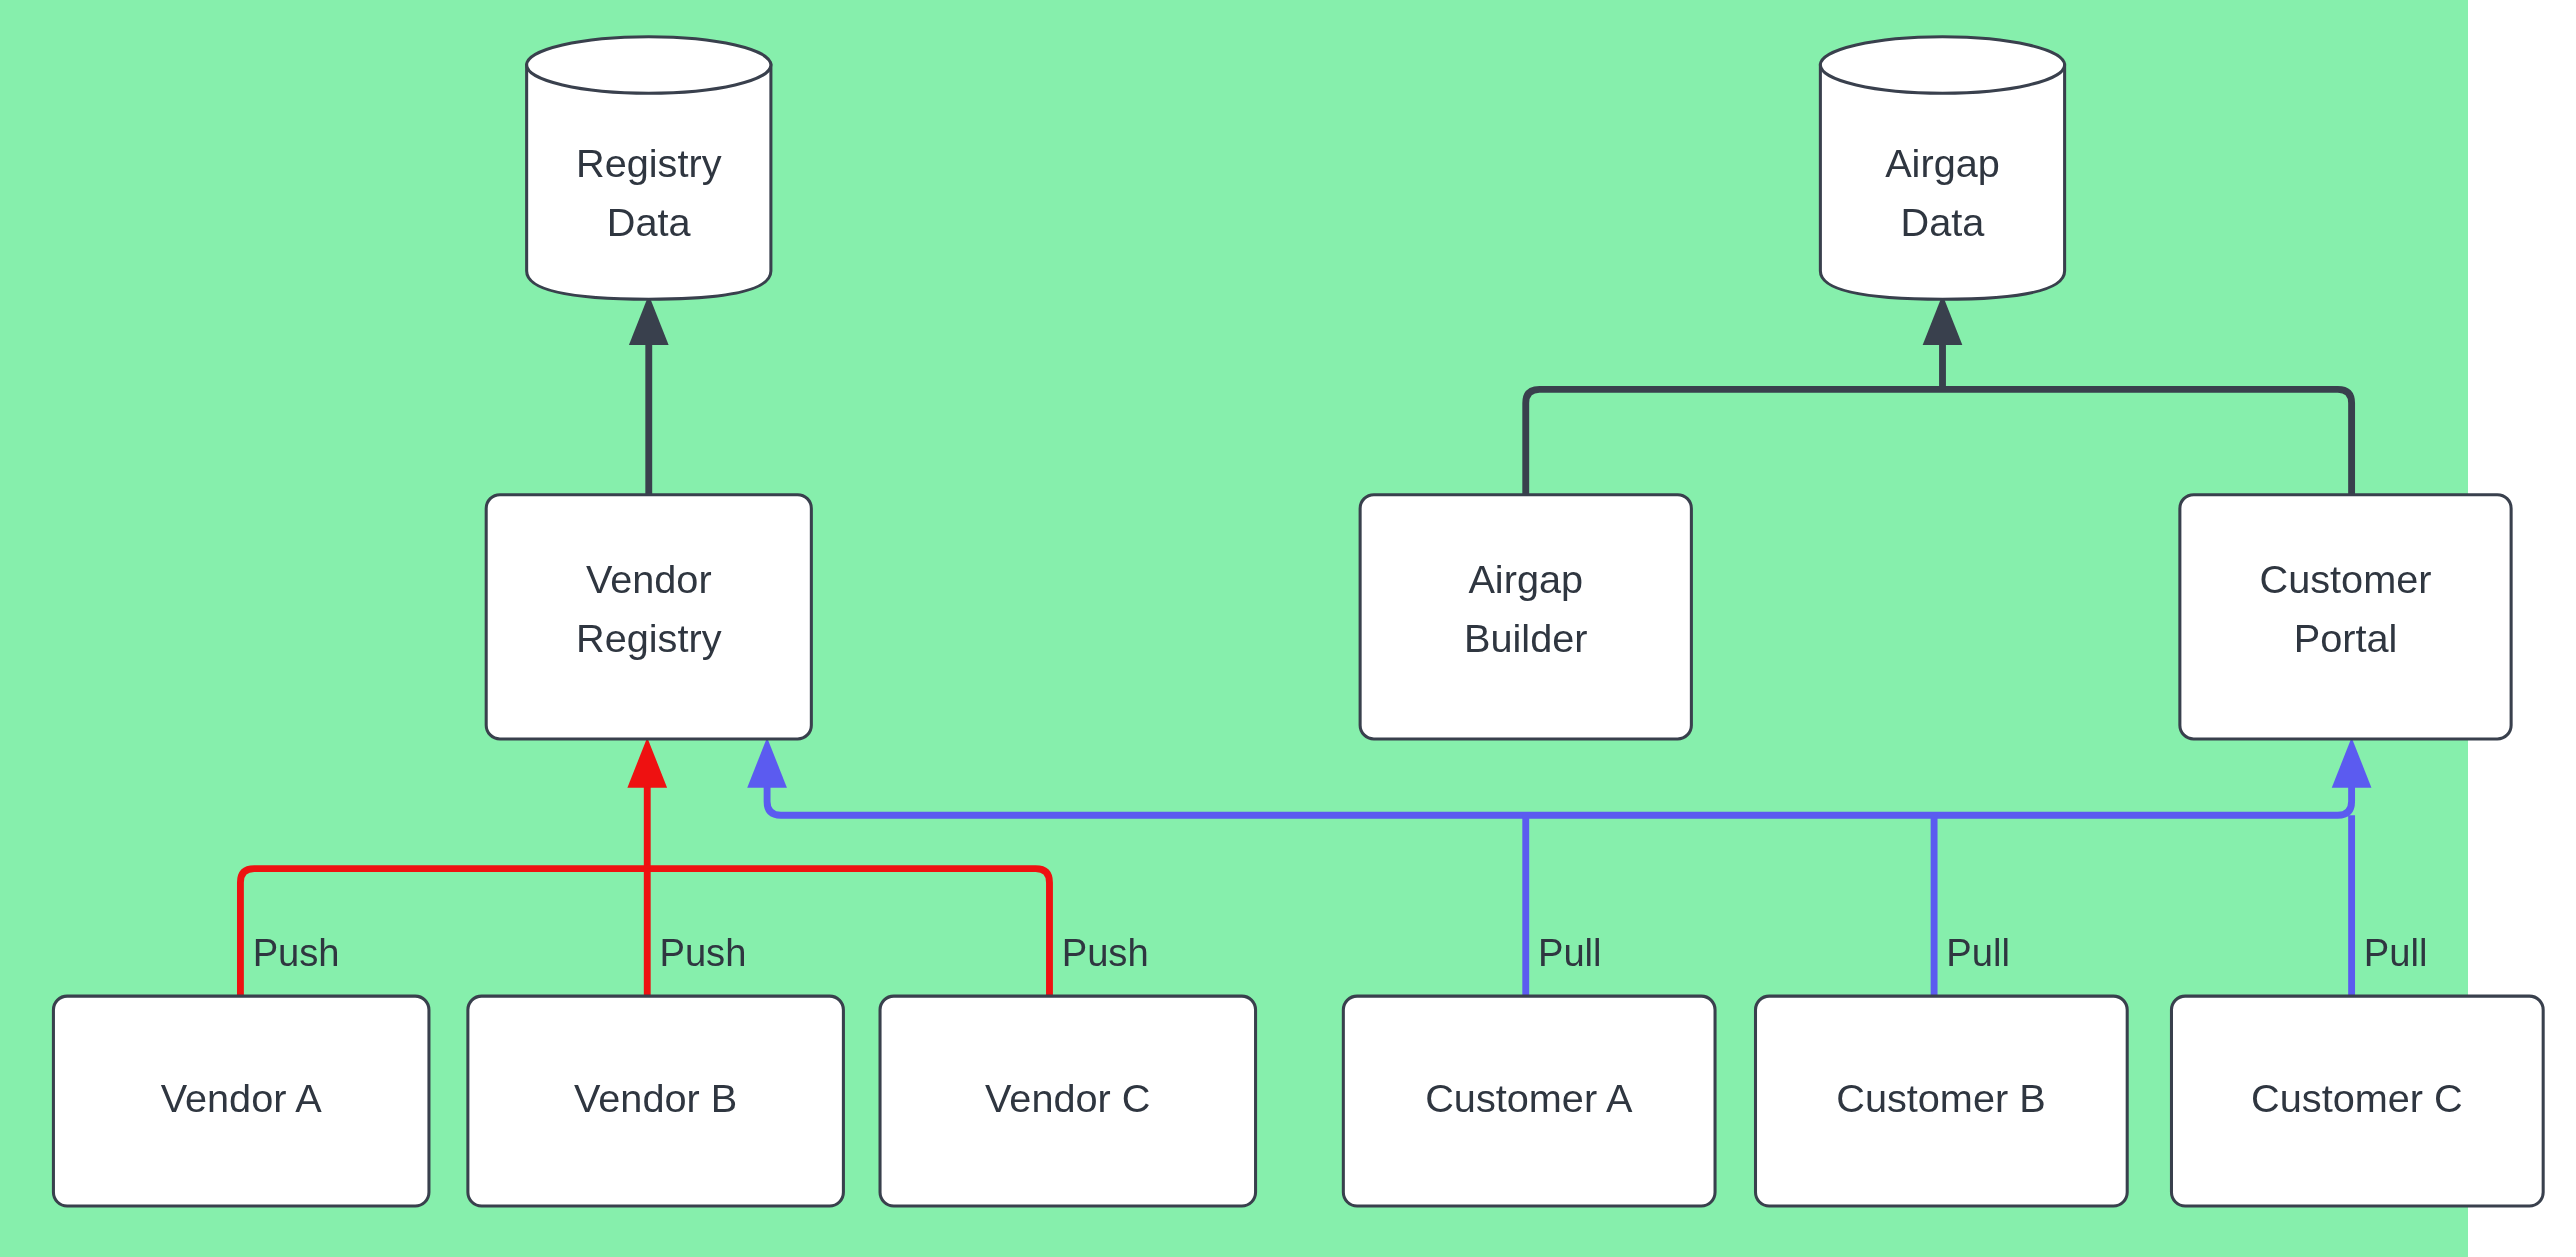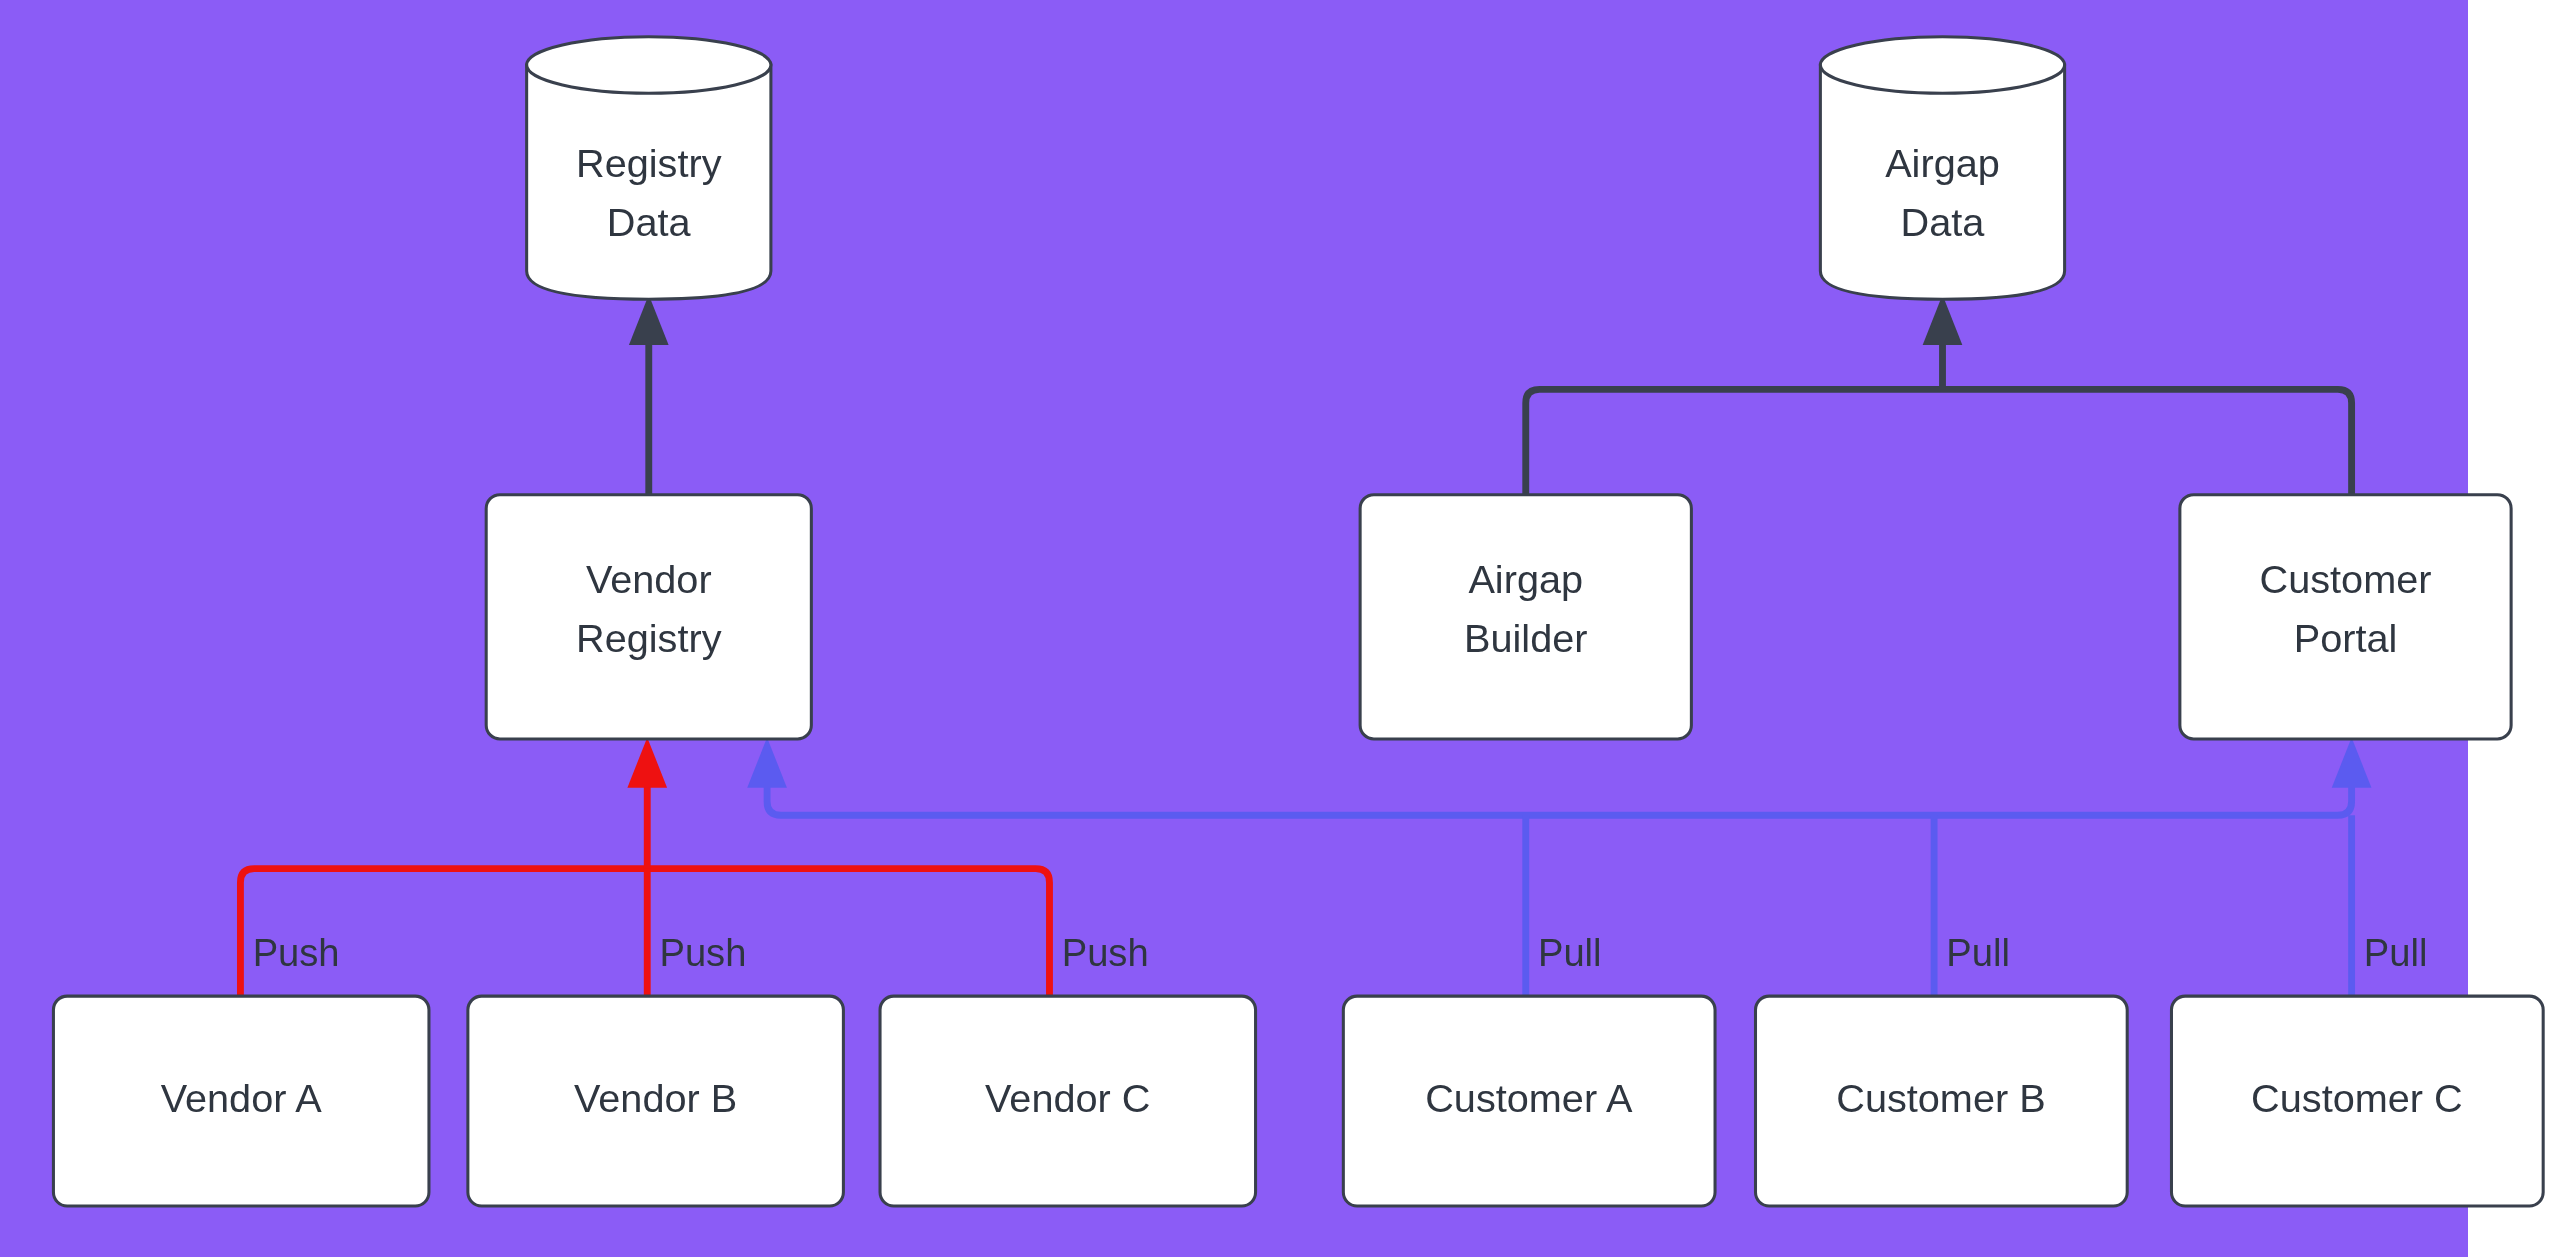--- a/index.html
+++ b/index.html
@@ -10,21 +10,21 @@
   body {
     width: 2576px;
     height: 1258px;
     font-family: "Liberation Sans", sans-serif;
     overflow: hidden;
   }
   #diagram-root {
     position: relative;
     width: 2468px;
     height: 1258px;
-    background: #8b5cf6;
+    background: #86efac;
   }
   svg#diagram-svg {
     display: block;
     width: 2576px;
     height: 1258px;
   }
   .node-shape {
     fill: #ffffff;
     stroke: #39404d;
     stroke-width: 4;

